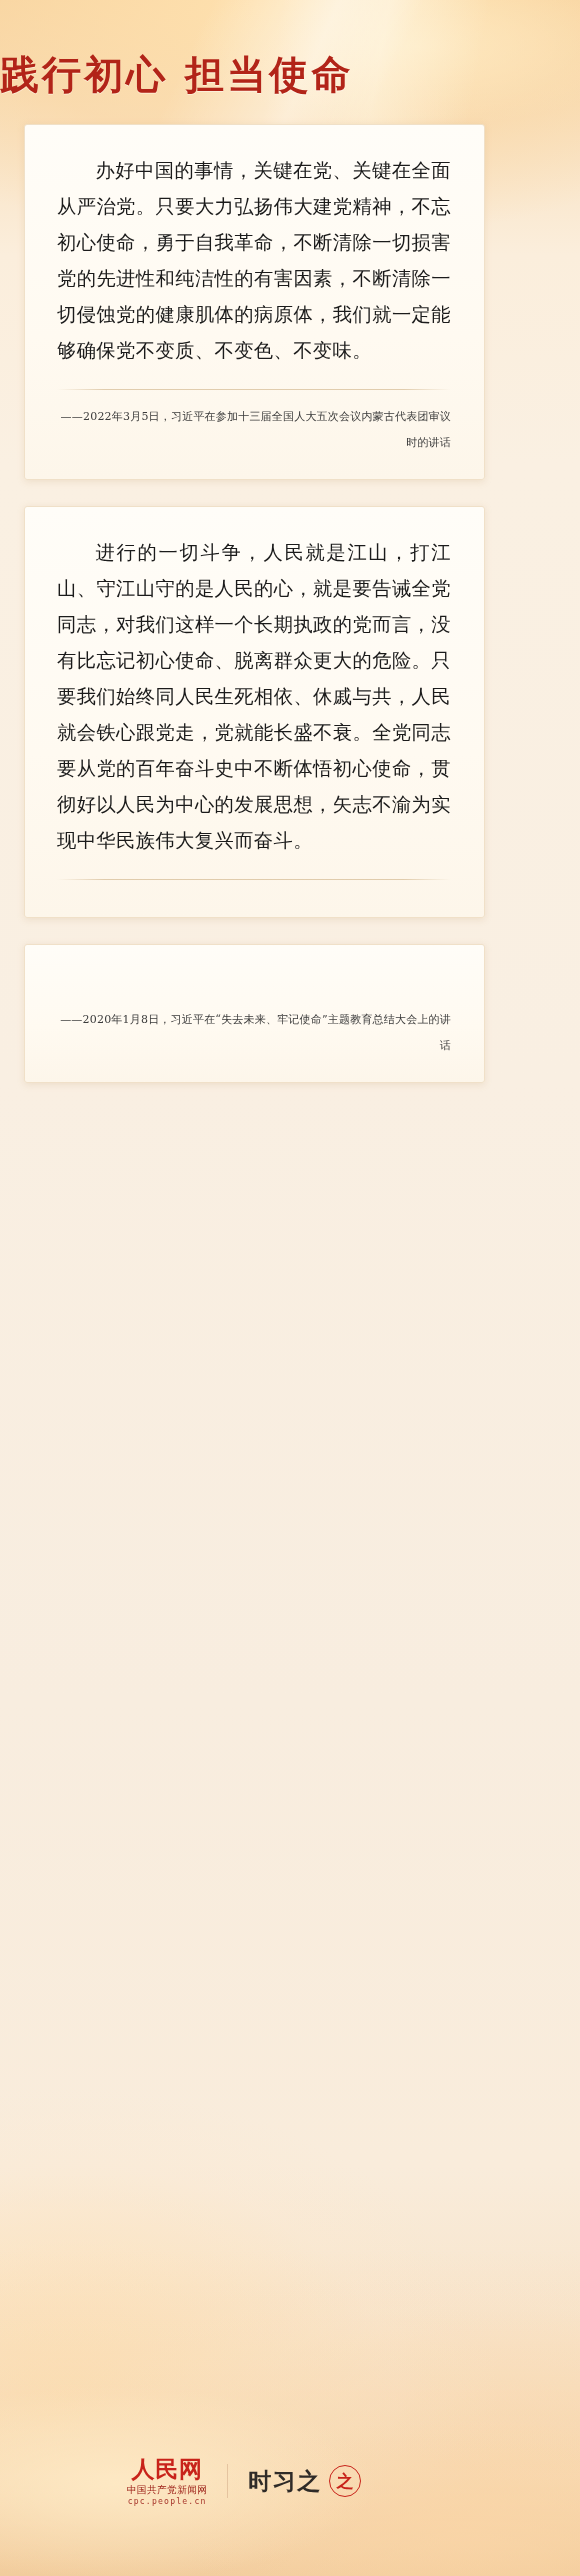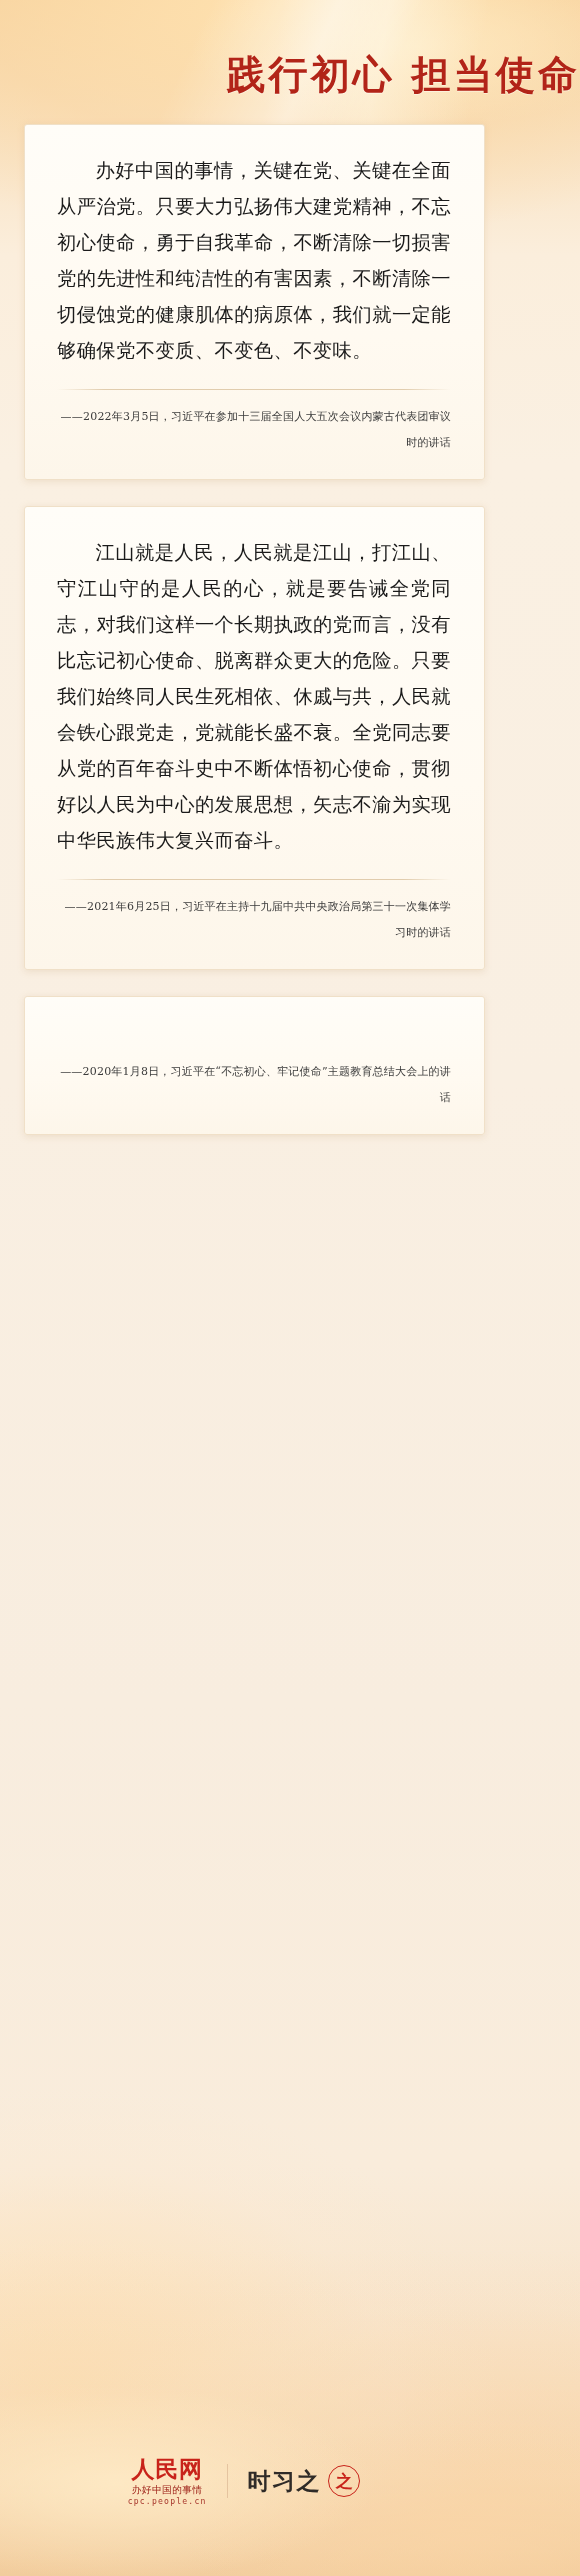--- a/index.html
+++ b/index.html
@@ -52,21 +52,21 @@
       radial-gradient(ellipse 371px 139px at 20% 232px, rgba(255,236,200,0.8), rgba(255,236,200,0) 70%),
       radial-gradient(ellipse 402px 155px at 80% 278px, rgba(250,214,168,0.75), rgba(250,214,168,0) 72%),
       linear-gradient(180deg, rgba(247,226,196,0) 0%, rgba(244,214,175,0.55) 70%, rgba(240,200,150,0.75) 100%);
     pointer-events: none;
   }
   .title {
     position: absolute;
     top: 48px;
     left: 0;
     width: 580px;
-    text-align: right;
+    text-align: left;
     font-family: "DejaVu Serif", serif;
     font-weight: bold;
     font-size: 39px;
     letter-spacing: 3.1px;
     color: #b22418;
     text-shadow: 0 0.8px 0 rgba(255,255,255,0.45);
   }
   .cards {
     position: absolute;
     top: 124px;
@@ -186,36 +186,35 @@
 
   <div class="cards">
 
     <div class="card">
       <p class="quote">办好中国的事情，关键在党、关键在全面从严治党。只要大力弘扬伟大建党精神，不忘初心使命，勇于自我革命，不断清除一切损害党的先进性和纯洁性的有害因素，不断清除一切侵蚀党的健康肌体的病原体，我们就一定能够确保党不变质、不变色、不变味。</p>
       <div class="divider"></div>
       <div class="source">——2022年3月5日，习近平在参加十三届全国人大五次会议内蒙古代表团审议时的讲话</div>
     </div>
 
     <div class="card">
-      <p class="quote">江山就是人民，人民就是江山，打江山、守江山守的是人民的心，就是要告诫全党同志，对我们这样一个长期执政的党而言，没有比忘记初心使命、脱离群众更大的危险。只要我们始终同人民生死相依、休戚与共，人民就会铁心跟党走，党就能长盛不衰。全党同志要从党的百年奋斗史中不断体悟初心使命，贯彻好以人民为中心的发展思想，矢志不渝为实现中华民族伟大复兴而奋斗。</p>
+      <p class="quote">进行的一切斗争，人民就是江山，打江山、守江山守的是人民的心，就是要告诫全党同志，对我们这样一个长期执政的党而言，没有比忘记初心使命、脱离群众更大的危险。只要我们始终同人民生死相依、休戚与共，人民就会铁心跟党走，党就能长盛不衰。全党同志要从党的百年奋斗史中不断体悟初心使命，贯彻好以人民为中心的发展思想，矢志不渝为实现中华民族伟大复兴而奋斗。</p>
       <div class="divider"></div>
-      <div class="source">——2021年6月25日，习近平在主持十九届中共中央政治局第三十一次集体学习时的讲话</div>
     </div>
 
     <div class="card">
       <div class="divider"></div>
-      <div class="source">——2020年1月8日，习近平在“不忘初心、牢记使命”主题教育总结大会上的讲话</div>
+      <div class="source">——2020年1月8日，习近平在“失去未来、牢记使命”主题教育总结大会上的讲话</div>
     </div>
 
   </div>
 
   <div class="footer">
     <div class="brand-left">
       <div class="cn">人民网</div>
-      <div class="sub">办好中国的事情</div>
+      <div class="sub">中国共产党新闻网</div>
       <div class="url">cpc.people.cn</div>
     </div>
     <div class="sep-dot"></div>
     <div class="brand-right">
       <div class="txt">时习之</div>
       <div class="seal">之</div>
     </div>
   </div>
 </div>
 

